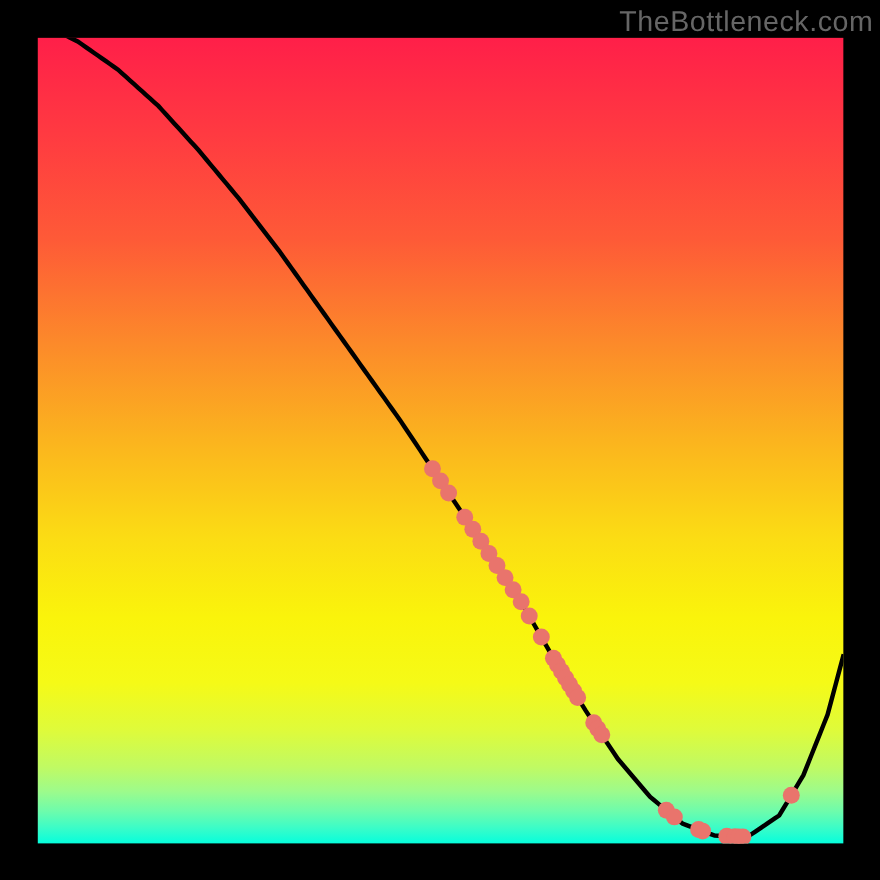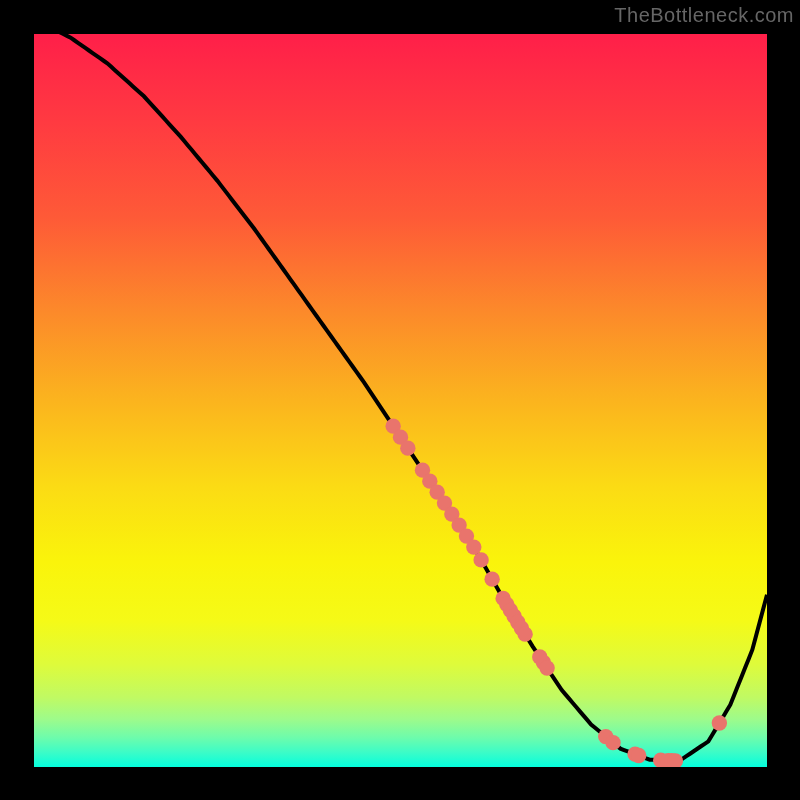--- a/index.html
+++ b/index.html
@@ -15,21 +15,21 @@
     position: absolute;
     left: 0; top: 0;
     width: 800px; height: 800px;
     background: #000;
   }
   .watermark {
     position: absolute;
     top: 4px;
     right: 6px;
     color: #666;
-    font-size: 20px;
+    font-size: 26px;
     font-weight: 500;
     letter-spacing: 0.5px;
     z-index: 5;
   }
   .plot {
     position: absolute;
     left: 34px;
     top: 34px;
     width: 733px;
     height: 733px;

